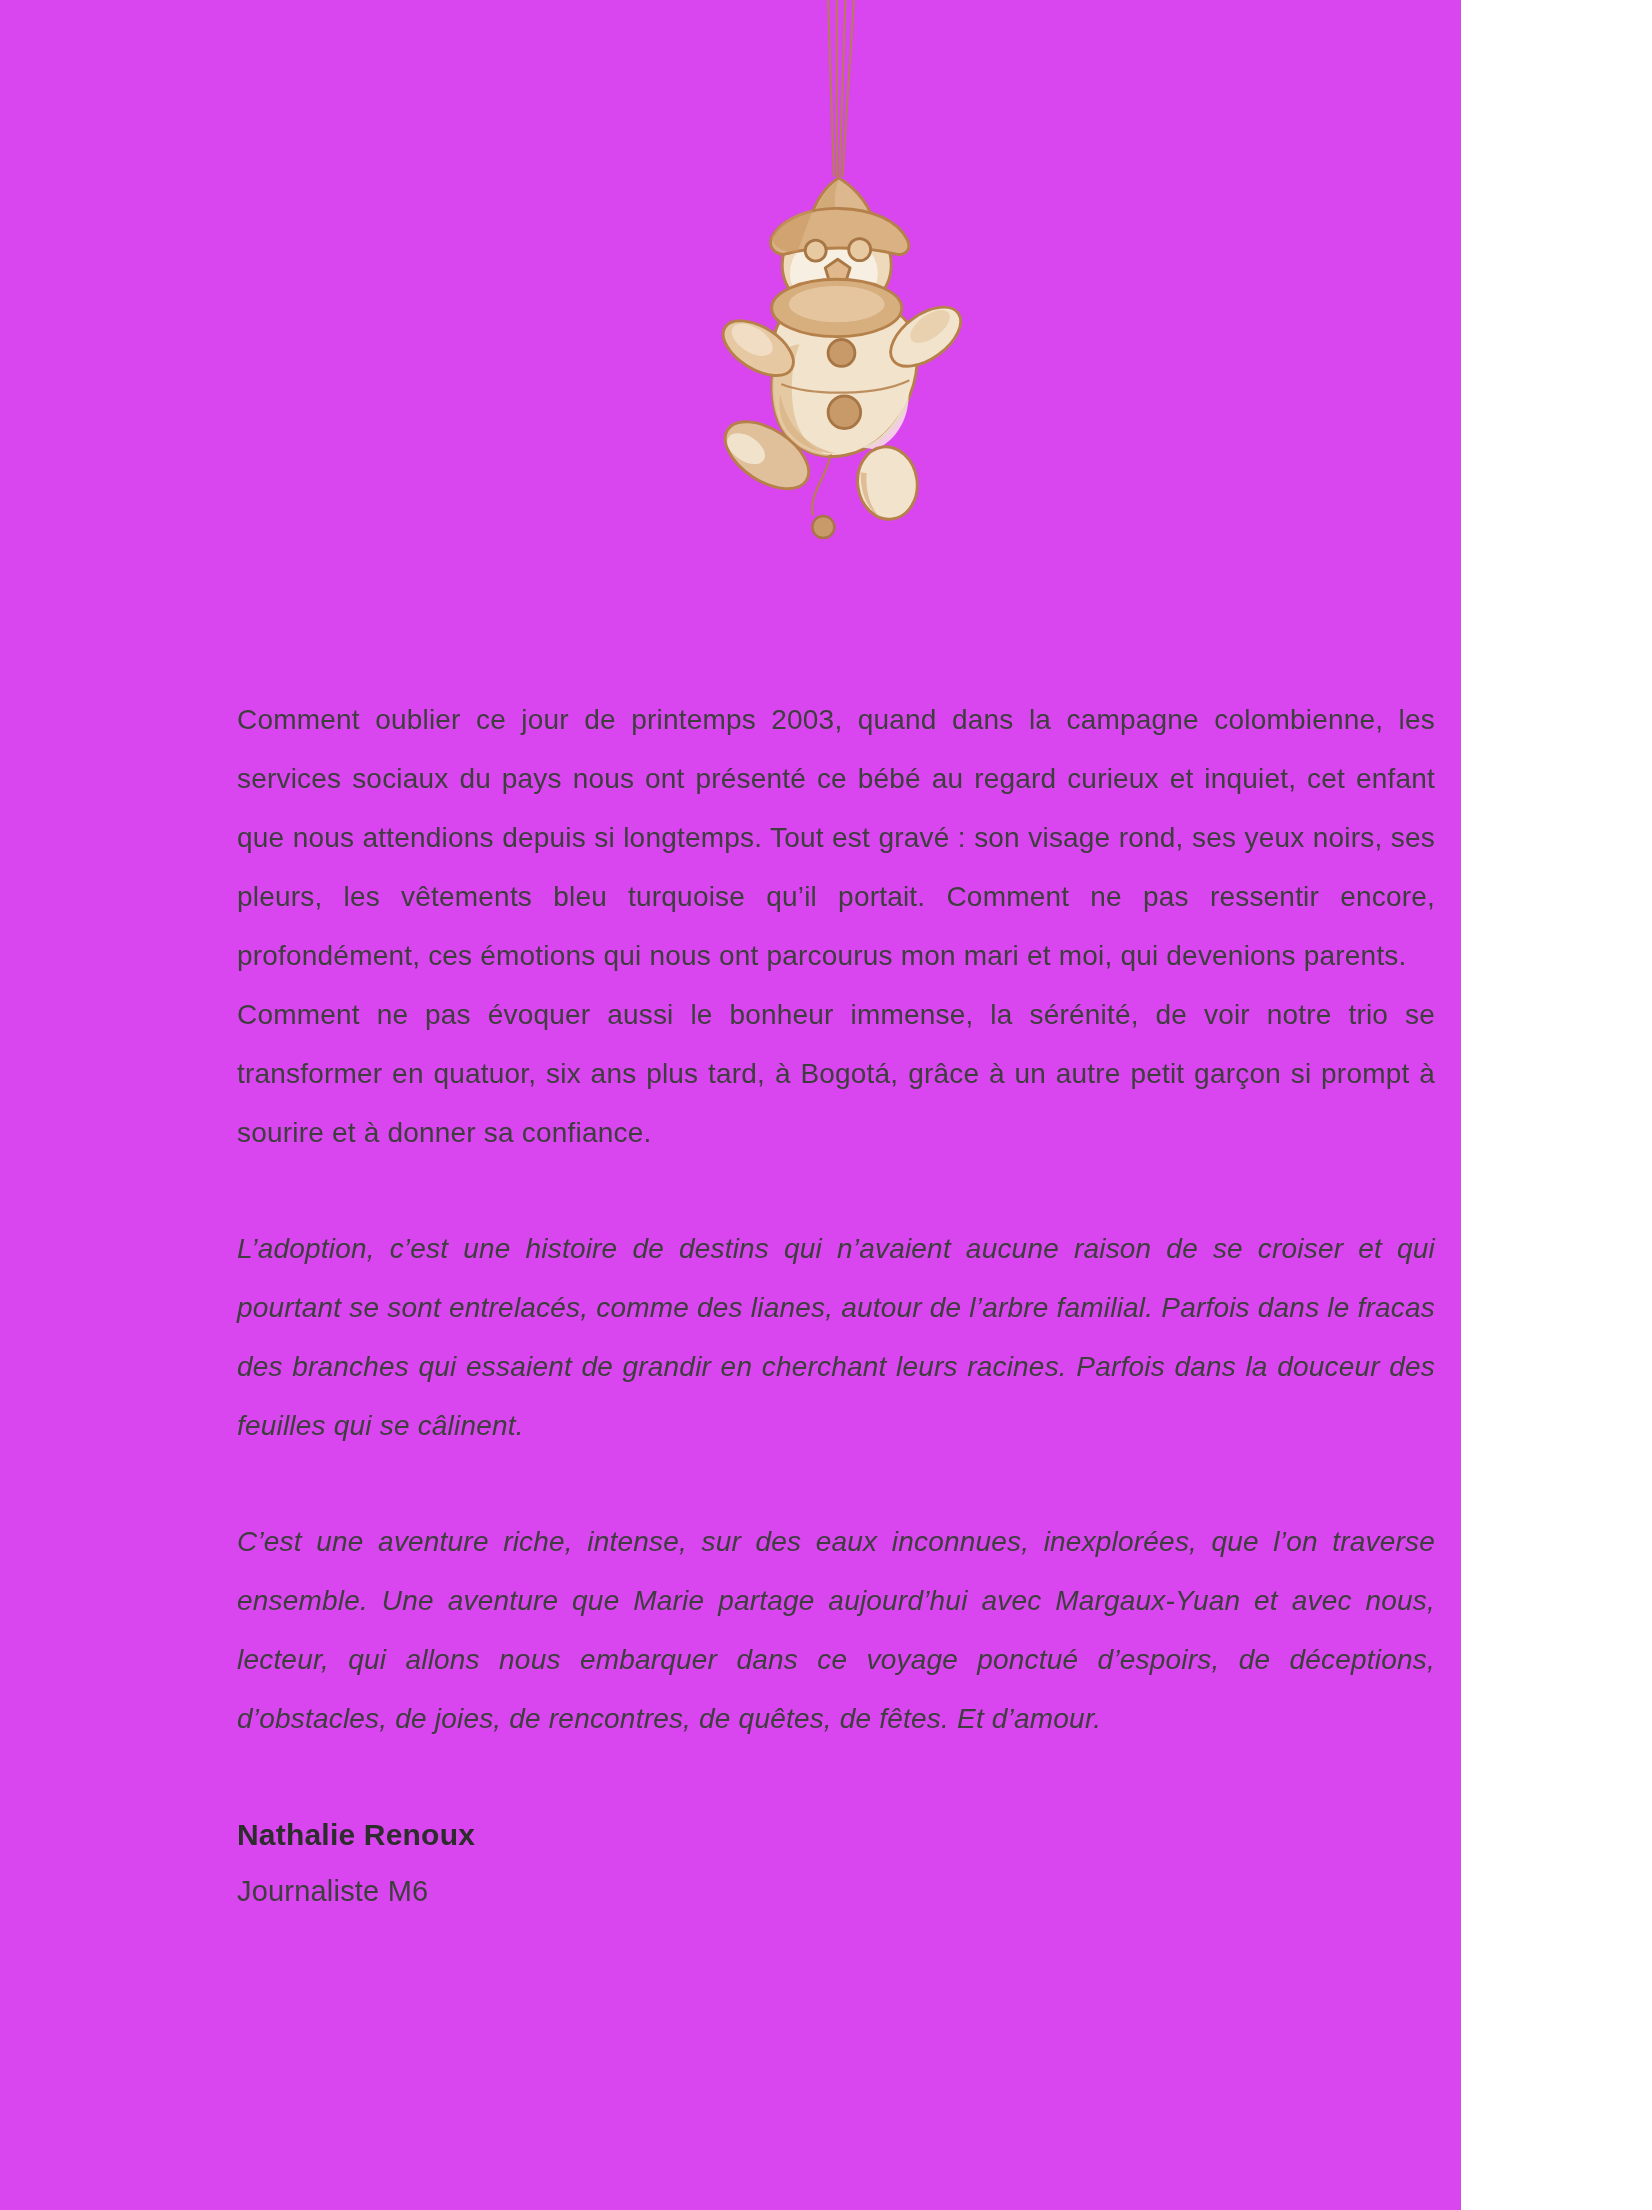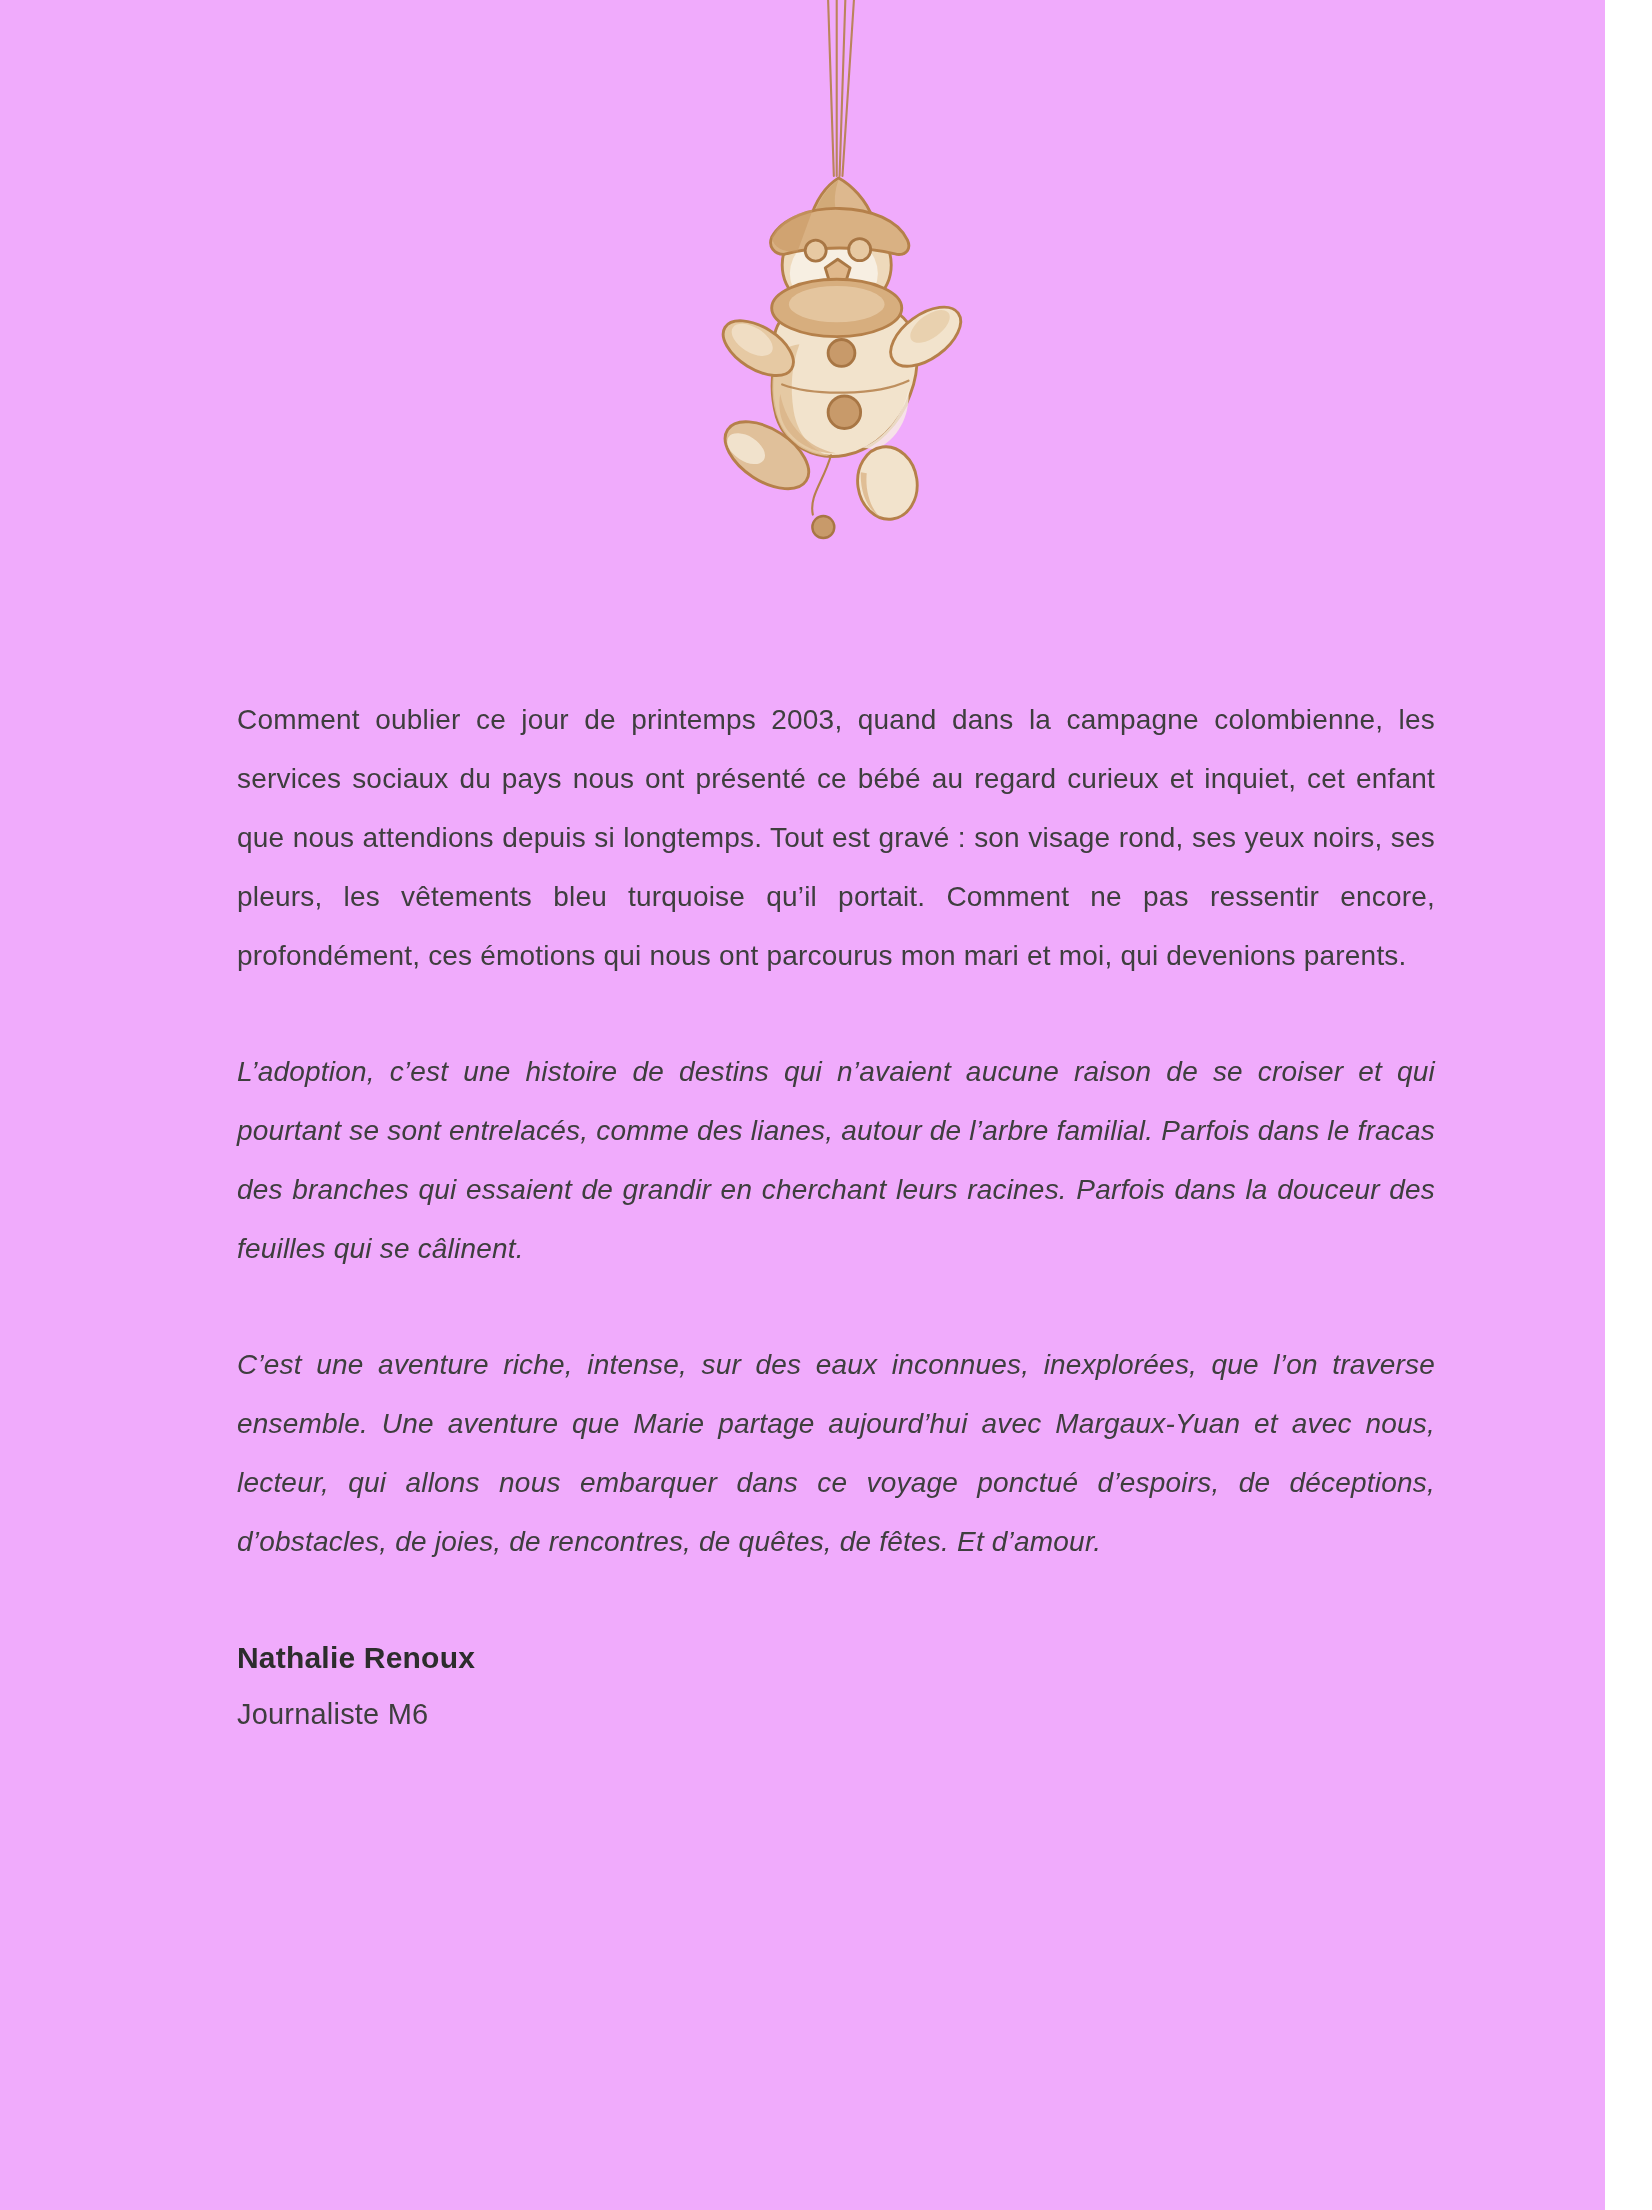--- a/index.html
+++ b/index.html
@@ -1,20 +1,20 @@
 <!DOCTYPE html>
 <html lang="fr"><head>
 <meta charset="utf-8">
 <style>
   html,body{margin:0;padding:0;background:#ffffff;}
   .page{
     position:relative;
-    width:1605px;
+    width:1461px;
     height:2210px;
-    background:#f0abfc;
+    background:#d946ef;
     overflow:hidden;
     font-family:"Liberation Sans", sans-serif;
   }
   .toy{
     position:absolute;
     left:631px;
     top:0;
     width:421px;
     height:593px;
   }
@@ -123,20 +123,21 @@
 
       <g>
         <path d="M869 476 C861 504 846 518 850 538" fill="none" stroke="#b5804a" stroke-width="2.2"></path>
         <circle cx="861" cy="551" r="11.5" fill="#c89a6a" stroke="#a87644" stroke-width="2.5"></circle>
       </g>
     </g>
   </svg>
 
   <div class="content">
     <p>Comment oublier ce jour de printemps 2003, quand dans la campagne colombienne, les services sociaux du pays nous ont présenté ce bébé au regard curieux et inquiet, cet enfant que nous attendions depuis si longtemps. Tout est gravé : son visage rond, ses yeux noirs, ses pleurs, les vêtements bleu turquoise qu’il portait. Comment ne pas ressentir encore, profondément, ces émotions qui nous ont parcourus mon mari et moi, qui devenions parents.</p>
+    <p>Comment ne pas évoquer aussi le bonheur immense, la sérénité, de voir notre trio se transformer en quatuor, six ans plus tard, à Bogotá, grâce à un autre petit garçon si prompt à sourire et à donner sa confiance.</p>
     <p class="gap">L’adoption, c’est une histoire de destins qui n’avaient aucune raison de se croiser et qui pourtant se sont entrelacés, comme des lianes, autour de l’arbre familial. Parfois dans le fracas des branches qui essaient de grandir en cherchant leurs racines. Parfois dans la douceur des feuilles qui se câlinent.</p>
     <p class="gap">C’est une aventure riche, intense, sur des eaux inconnues, inexplorées, que l’on traverse ensemble. Une aventure que Marie partage aujourd’hui avec Margaux-Yuan et avec nous, lecteur, qui allons nous embarquer dans ce voyage ponctué d’espoirs, de déceptions, d’obstacles, de joies, de rencontres, de quêtes, de fêtes. Et d’amour.</p>
 
     <div class="signature">
       <div class="sig-name">Nathalie Renoux</div>
       <div class="sig-title">Journaliste M6</div>
     </div>
   </div>
 
 </div>

